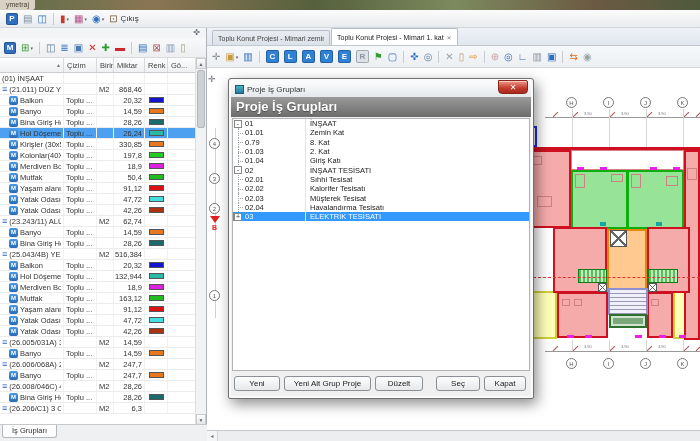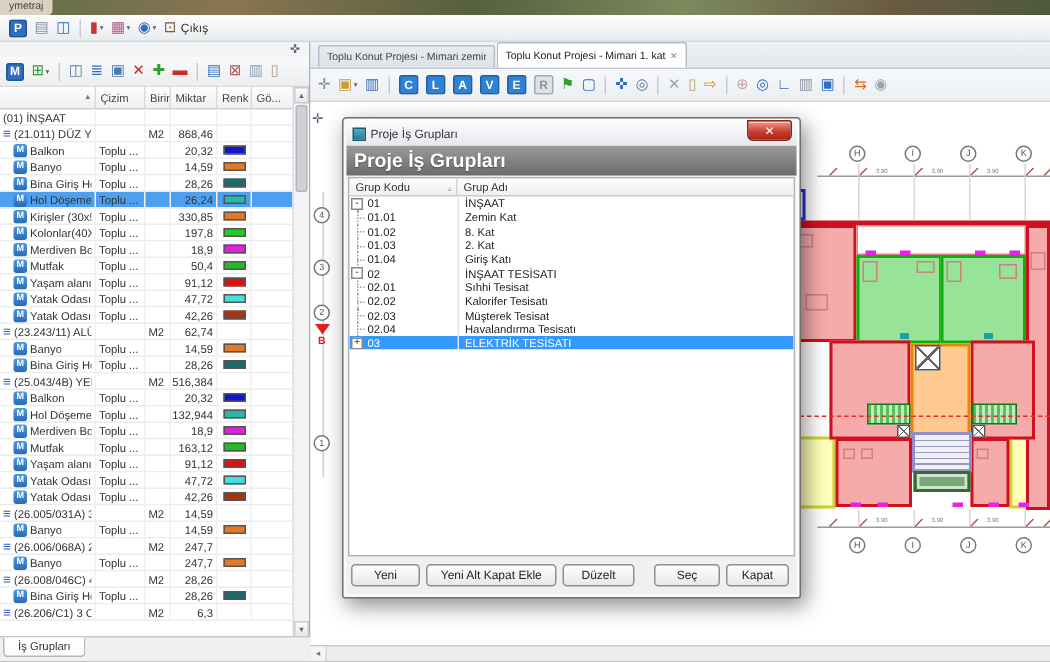--- a/index.html
+++ b/index.html
@@ -807,46 +807,39 @@
   </div>
 
   <div id="dialog">
     <div id="dlg-titlebar">
       <span id="dlg-ticon"></span>
       <span id="dlg-title">Proje İş Grupları</span>
       <div id="dlg-close">✕</div>
     </div>
     <div id="dlg-banner">Proje İş Grupları</div>
     <div id="dlg-grid">
-      <div id="dlg-gridheader">
-        <div class="dgh dgh-code">
-          <span>Grup Kodu</span>
-          <span class="dsort">▵</span>
-        </div>
-        <div class="dgh dgh-name">Grup Adı</div>
-      </div>
       <div id="dlg-rows">
           <div class="drow">
             <div class="dcode">
               <span class="exp">-</span>
               <span>01</span>
             </div>
             <div class="dname">İNŞAAT</div>
           </div>
           <div class="drow">
             <div class="dcode">
               <span class="tin"></span>
               <span>01.01</span>
             </div>
             <div class="dname">Zemin Kat</div>
           </div>
           <div class="drow">
             <div class="dcode">
               <span class="tin"></span>
-              <span>01.02</span>
+              <span>0.79</span>
             </div>
             <div class="dname">8. Kat</div>
           </div>
           <div class="drow">
             <div class="dcode">
               <span class="tin"></span>
               <span>01.03</span>
             </div>
             <div class="dname">2. Kat</div>
           </div>
@@ -897,20 +890,20 @@
               <span class="exp">+</span>
               <span>03</span>
             </div>
             <div class="dname">ELEKTRİK TESİSATI</div>
           </div>
         </div>
       <div id="dlg-filler"></div>
     </div>
     <div id="dlg-buttons">
         <div class="dbtn" style="left: 3px; width: 46px;">Yeni</div>
-        <div class="dbtn" style="left: 53px; width: 87px;">Yeni Alt Kapat Ekle</div>
+        <div class="dbtn" style="left: 53px; width: 87px;">Yeni Alt Grup Proje</div>
         <div class="dbtn" style="left: 144px; width: 48px;">Düzelt</div>
         <div class="dbtn" style="left: 205px; width: 44px;">Seç</div>
         <div class="dbtn" style="left: 253px; width: 42px;">Kapat</div>
       </div>
   </div>
 
 </div>
 
 </body></html>

